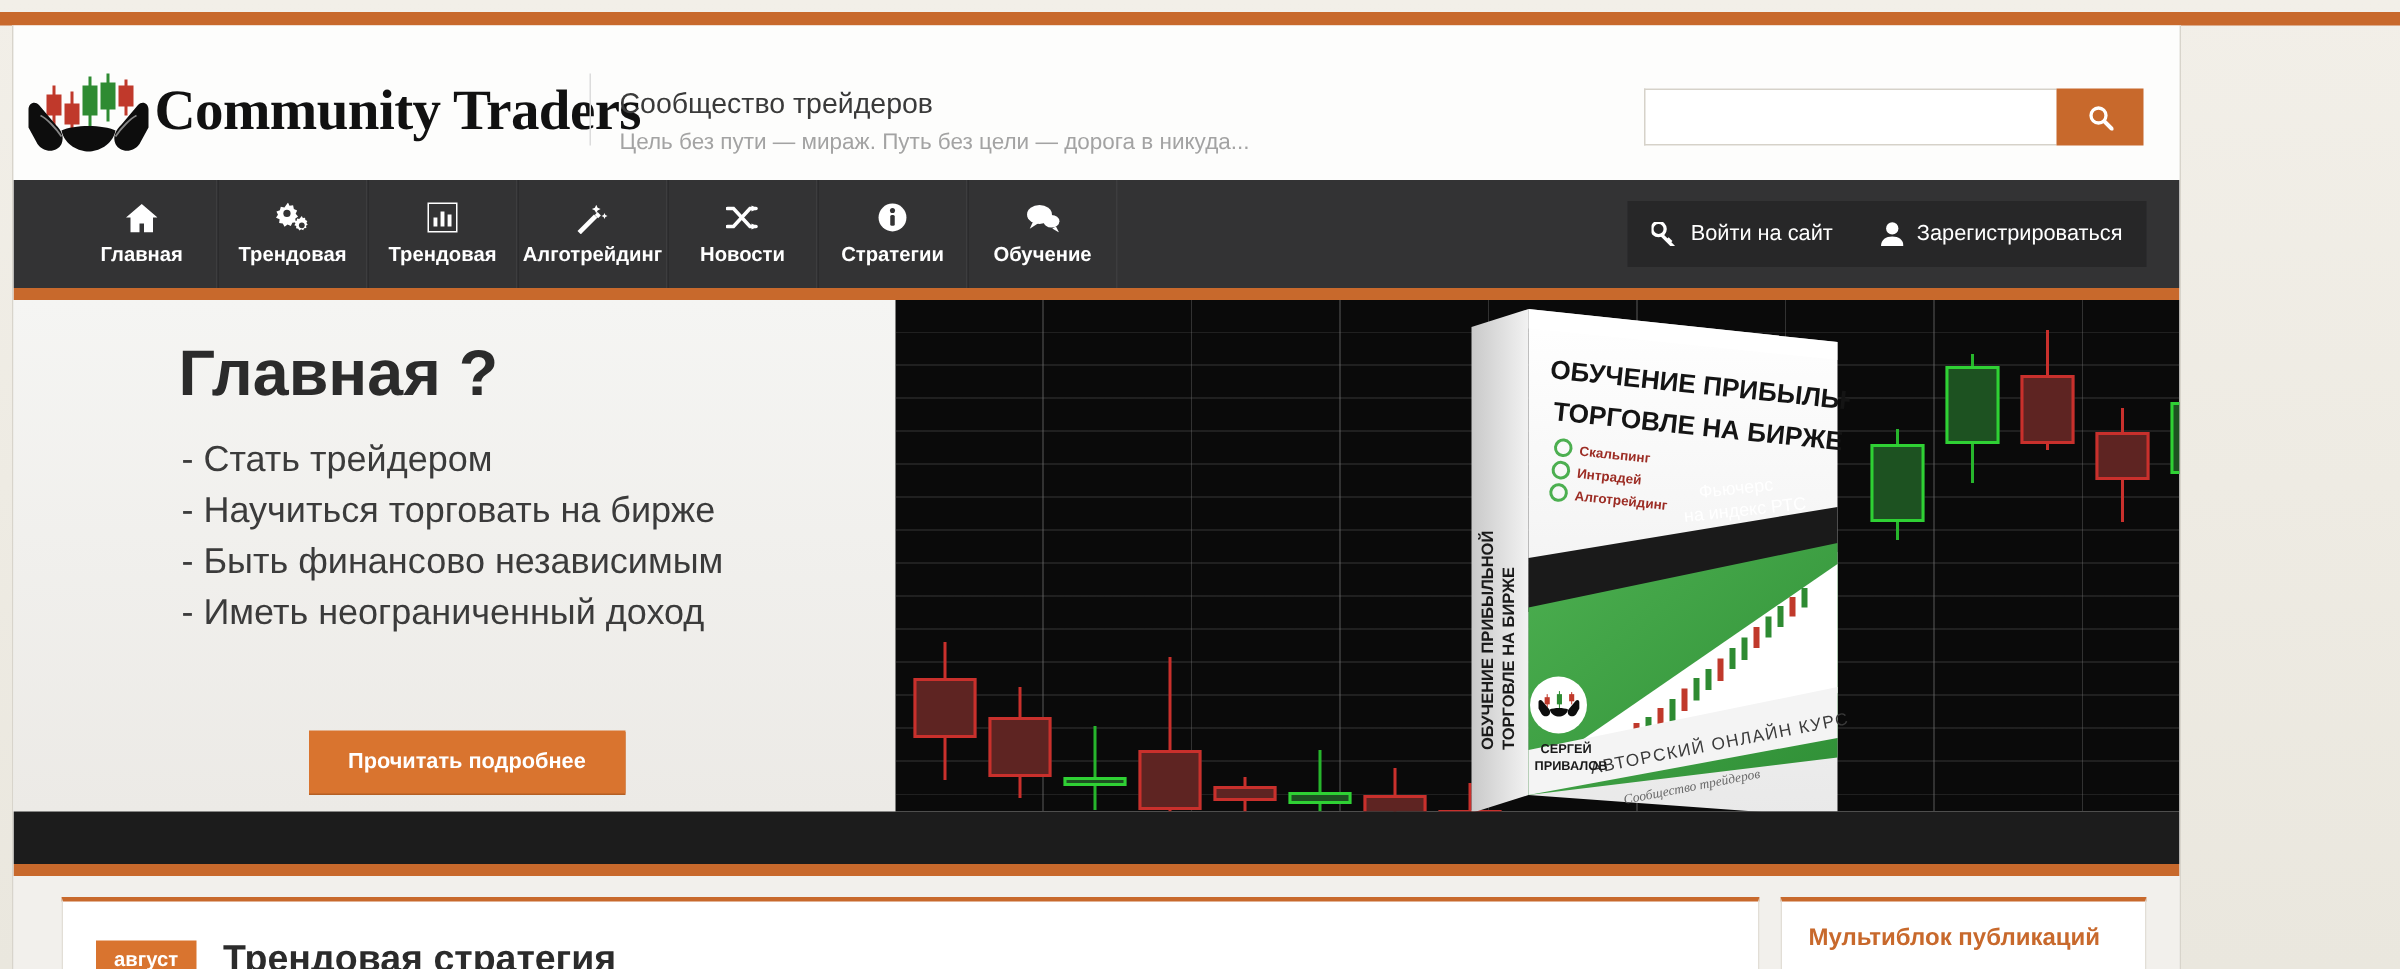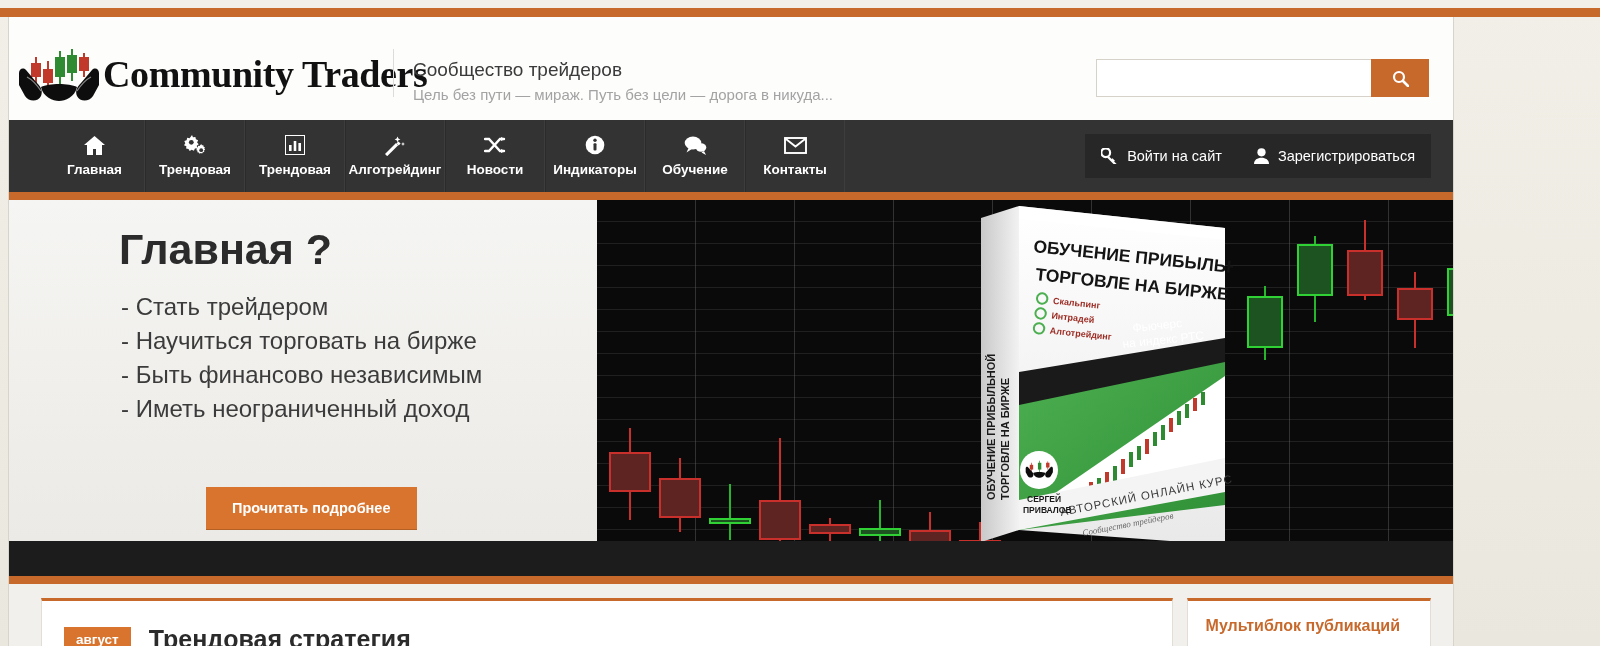--- a/index.html
+++ b/index.html
@@ -219,41 +219,32 @@
         <span class="lbl">Новости</span>
       </div>
       <div class="nav-item">
         <span class="ico">
           <svg width="20" height="20" viewBox="0 0 20 20">
               <circle cx="10" cy="10" r="9.3" fill="#fff"></circle>
               <circle cx="10" cy="5.3" r="1.7" fill="#333334"></circle>
               <rect x="8.5" y="8.3" width="3" height="7.2" rx="1" fill="#333334"></rect>
             </svg>
         </span>
-        <span class="lbl">Индикаторы</span>
+        <span class="lbl">Стратегии</span>
       </div>
       <div class="nav-item">
         <span class="ico">
           <svg width="23" height="20" viewBox="0 0 23 20" fill="#fff">
             <ellipse cx="9" cy="8" rx="8.3" ry="6.4"></ellipse>
             <path d="M5 12l-2.5 5.5L9.5 13z"></path>
             <ellipse cx="17" cy="12.5" rx="5.3" ry="4.2"></ellipse>
             <path d="M20 16l2 4-4.5-2.6z"></path>
           </svg>
         </span>
         <span class="lbl">Обучение</span>
-      </div>
-      <div class="nav-item">
-        <span class="ico">
-          <svg width="23" height="17" viewBox="0 0 23 17" fill="none" stroke="#fff" stroke-width="1.9">
-              <rect x="1" y="1" width="21" height="15"></rect>
-              <path d="M1.6 1.8L11.5 9.6 21.4 1.8"></path>
-            </svg>
-        </span>
-        <span class="lbl">Контакты</span>
       </div>
 
       <div class="nav-auth">
         <button class="auth-btn">
           <span>
             <svg width="17" height="16" viewBox="0 0 17 16" fill="#fff">
               <circle cx="4.7" cy="4.7" r="4.4" fill="none" stroke="#fff" stroke-width="2.2"></circle>
               <path d="M7.6 7.9l8 8-1.6 1.6-8-8z"></path>
               <rect x="11.4" y="10.2" width="3.6" height="1.9" transform="rotate(45 11.4 10.2)"></rect>
             </svg>

